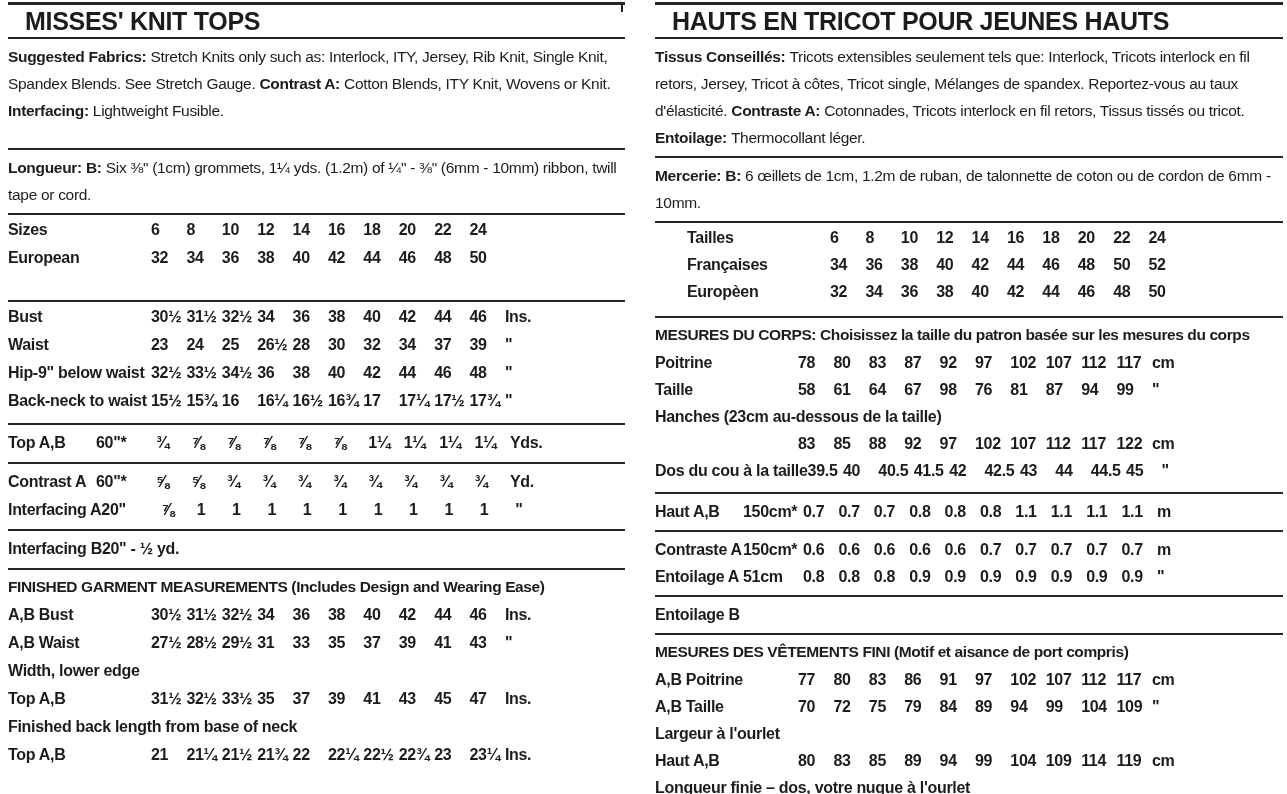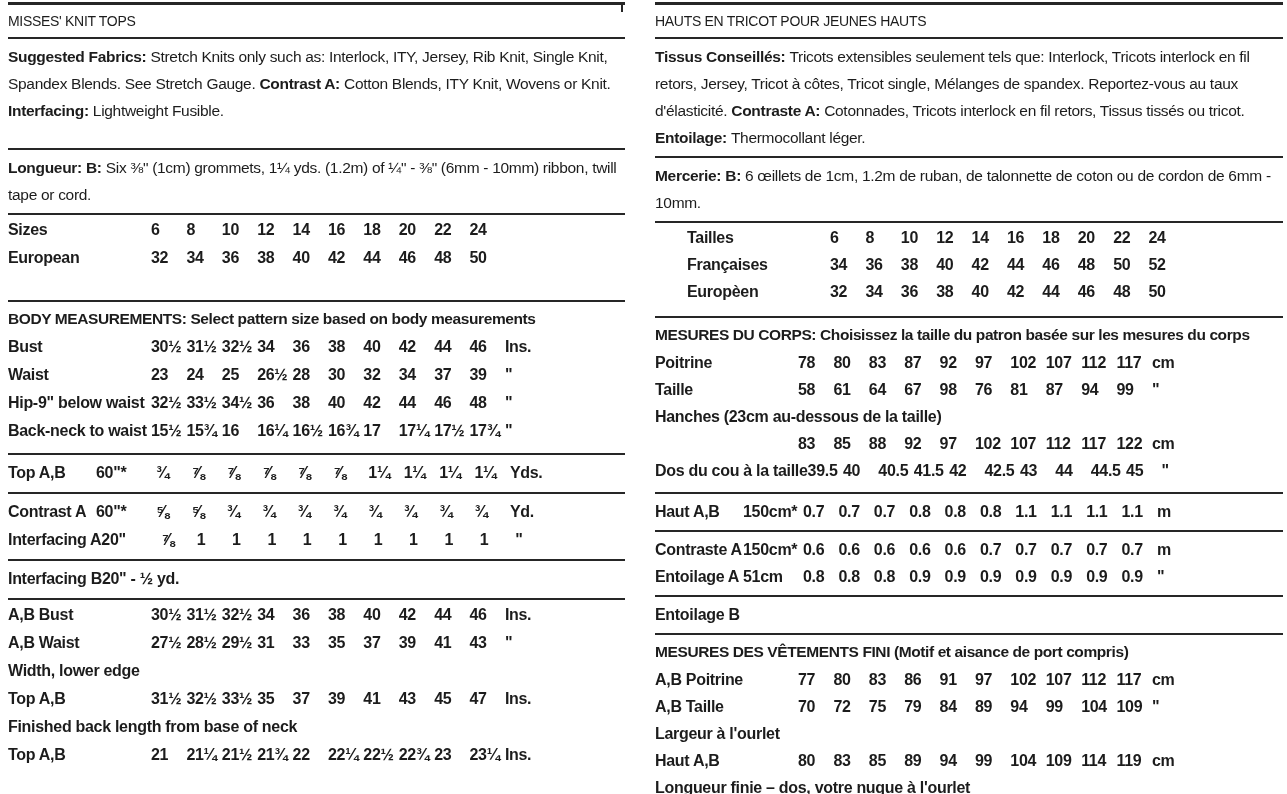--- a/index.html
+++ b/index.html
@@ -16,22 +16,22 @@
     color:#1c1c1c;
   }
   .col{flex:0 0 617px;width:617px;}
   .col.fr{flex:0 0 628px;width:628px;}
   .toprule{border-top:3px solid #262626;position:relative;height:0;}
   .toprule.tick::after{
     content:"";position:absolute;right:2px;top:-1px;width:2px;height:8px;background:#262626;
   }
   .rule{border-top:2px solid #262626;height:0;}
   .h1{
-    font-size:14px;font-weight:400;letter-spacing:-0.3px;
-    line-height:27px;margin:3px 0 2px;white-space:nowrap;
+    font-size:25px;font-weight:700;letter-spacing:-0.3px;
+    line-height:27px;margin:3px 17px 2px;white-space:nowrap;
   }
   .para{
     font-size:15.5px;letter-spacing:-0.3px;line-height:27px;
     margin:4px 0 5px;
   }
   .para .b{font-weight:700;}
   .pb-lg{margin-bottom:24px;}
   .sect{
     font-size:15.5px;font-weight:700;letter-spacing:-0.4px;
     line-height:27px;padding-top:3px;white-space:nowrap;
@@ -92,21 +92,20 @@
           <div class="tval">40</div>
           <div class="tval">42</div>
           <div class="tval">44</div>
           <div class="tval">46</div>
           <div class="tval">48</div>
           <div class="tval">50</div>
           <div class="tunit"></div>
         </div>
       </div>
     <div class="rule"></div>
-    <div class="sect">BODY MEASUREMENTS: Select pattern size based on body measurements</div>
     <div class="tgroup gap-sm">
         <div class="trow">
           <div class="tlabel">Bust</div>
           <div class="tval">30½</div>
           <div class="tval">31½</div>
           <div class="tval">32½</div>
           <div class="tval">34</div>
           <div class="tval">36</div>
           <div class="tval">38</div>
           <div class="tval">40</div>
@@ -210,20 +209,21 @@
         </div>
       </div>
     <div class="rule"></div>
     <div class="tgroup yardg pad">
         <div class="trow">
           <div class="tlabel">Interfacing B</div>
           <div class="ttext">20" - ½ yd.</div>
         </div>
       </div>
     <div class="rule"></div>
+    <div class="sect">FINISHED GARMENT MEASUREMENTS (Includes Design and Wearing Ease)</div>
     <div class="tgroup">
         <div class="trow">
           <div class="tlabel">A,B Bust</div>
           <div class="tval">30½</div>
           <div class="tval">31½</div>
           <div class="tval">32½</div>
           <div class="tval">34</div>
           <div class="tval">36</div>
           <div class="tval">38</div>
           <div class="tval">40</div>

